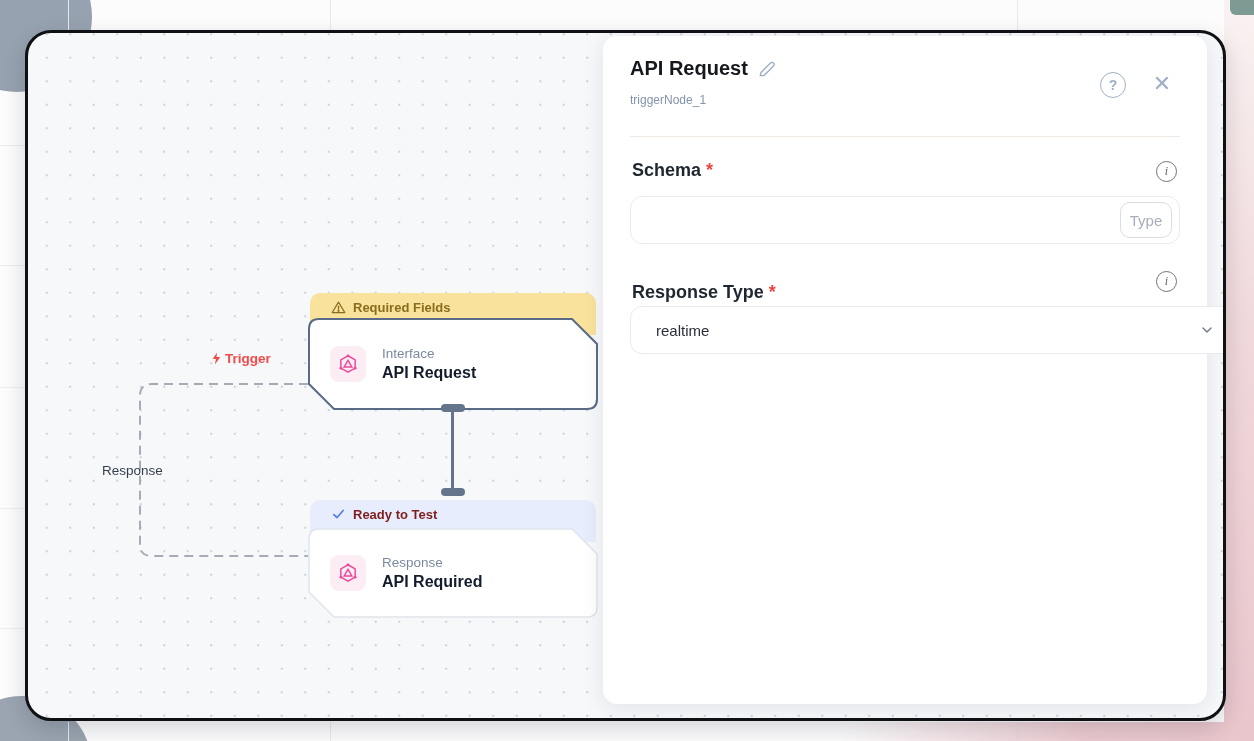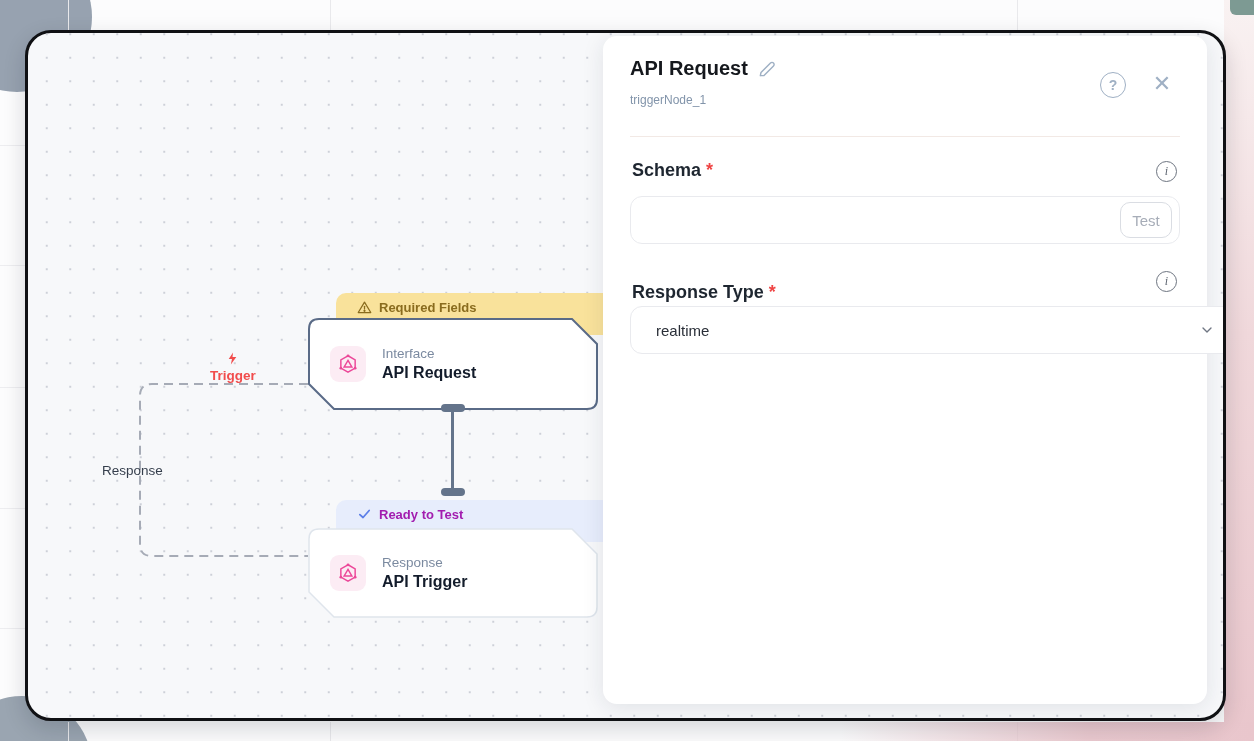--- a/index.html
+++ b/index.html
@@ -21,30 +21,30 @@
   
   .frame { position:absolute; left:25px; top:30px; width:1201px; height:691px;
     border:3px solid #101114; border-radius:26px; background:#f7f8fa; overflow:hidden;
     box-shadow:0 8px 22px rgba(15,20,30,.16); }
   .canvas { position:absolute; inset:0;
     background-image:radial-gradient(circle,#cdd0d8 1.2px, rgba(0,0,0,0) 1.5px);
     background-size:23.5px 23.5px; background-position:7px 13px; }
 
   
   .edge-svg { position:absolute; left:0; top:0; width:600px; height:560px; }
-  .edge-label { position:absolute; font-size:13.5px; color:#353e4c;flex-direction:column; }
+  .edge-label { position:absolute; font-size:13.5px; color:#353e4c; }
   .edge-label.trigger { left:182px; top:318px; color:#f14c4c; font-weight:600; display:flex; align-items:center; gap:2px; }
   .edge-label.response { left:74px; top:430px; }
 
   
   .node-group { position:absolute; width:290px; }
   .banner { position:absolute; left:2px; width:286px; height:42px; border-radius:10px 10px 0 0;
-    display:flex; align-items:flex-start; gap:7px; padding:7px 0 0 21px; font-size:13px; font-weight:700;margin-left:26px; }
+    display:flex; align-items:flex-start; gap:7px; padding:7px 0 0 21px; font-size:13px; font-weight:700; }
   .banner.warn { background:#f9e29b; color:#8a6c1e; }
-  .banner.ready { background:#e7edfc; color:#a21caf; }
+  .banner.ready { background:#e7edfc; color:#7f1d1d; }
   .node { position:absolute; left:0; width:290px; }
   .node svg.shape { position:absolute; left:0; top:0; }
   .node-body { position:absolute; inset:0; display:flex; align-items:center; gap:16px; padding:0 22px; }
   .node-icon { width:36px; height:36px; border-radius:9px; background:#fcecf4;
     display:flex; align-items:center; justify-content:center; flex:0 0 auto; }
   .node-cat { font-size:13.5px; color:#7b8aa0; margin-bottom:3px; }
   .node-title { font-size:16px; font-weight:700; color:#131c2b; }
   .handle { position:absolute; width:24px; height:8px; border-radius:4px; background:#64748b; }
   .conn-line { position:absolute; width:2.5px; background:#64748b; }
 
@@ -161,21 +161,21 @@
               <svg width="22" height="22" viewBox="0 0 24 24" fill="none" stroke="#ec4899" stroke-width="1.6">
                 <path d="M12 3 L19.8 7.5 V16.5 L12 21 L4.2 16.5 V7.5 Z"></path>
                 <path d="M12 8 L16.2 15.2 H7.8 Z"></path>
                 <circle cx="12" cy="3" r="1.5" fill="#ec4899" stroke="none"></circle>
                 <circle cx="19.8" cy="16.5" r="1.5" fill="#ec4899" stroke="none"></circle>
                 <circle cx="4.2" cy="16.5" r="1.5" fill="#ec4899" stroke="none"></circle>
               </svg>
             </div>
             <div class="node-text">
               <div class="node-cat">Response</div>
-              <div class="node-title">API Trigger</div>
+              <div class="node-title">API Required</div>
             </div>
           </div>
         </div>
       </div>
 
     </div>
 
     <aside class="panel">
       <div class="panel-title-row">
         <span class="panel-title">API Request</span>
@@ -190,21 +190,21 @@
       <button class="icon-btn help-btn">?</button>
       <button class="icon-btn close-btn">✕</button>
 
       <div class="divider"></div>
 
       <div class="field-label" style="top:124px">
         <span>Schema</span><span class="req">*</span>
       </div>
       <button class="icon-btn info-btn" style="top:125px">i</button>
       <input class="text-input" value="" style="">
-      <button class="edit-btn">Test</button>
+      <button class="edit-btn">Type</button>
 
       <div class="field-label" style="top:246px">
         <span>Response Type</span><span class="req">*</span>
       </div>
       <button class="icon-btn info-btn" style="top:235px">i</button>
       <div class="select">
         <span>realtime</span>
         <span class="chev">
           <svg width="16" height="16" viewBox="0 0 24 24" fill="none" stroke="#6f7683" stroke-width="2" stroke-linecap="round" stroke-linejoin="round">
               <path d="M6 9 L12 15 L18 9"></path>

